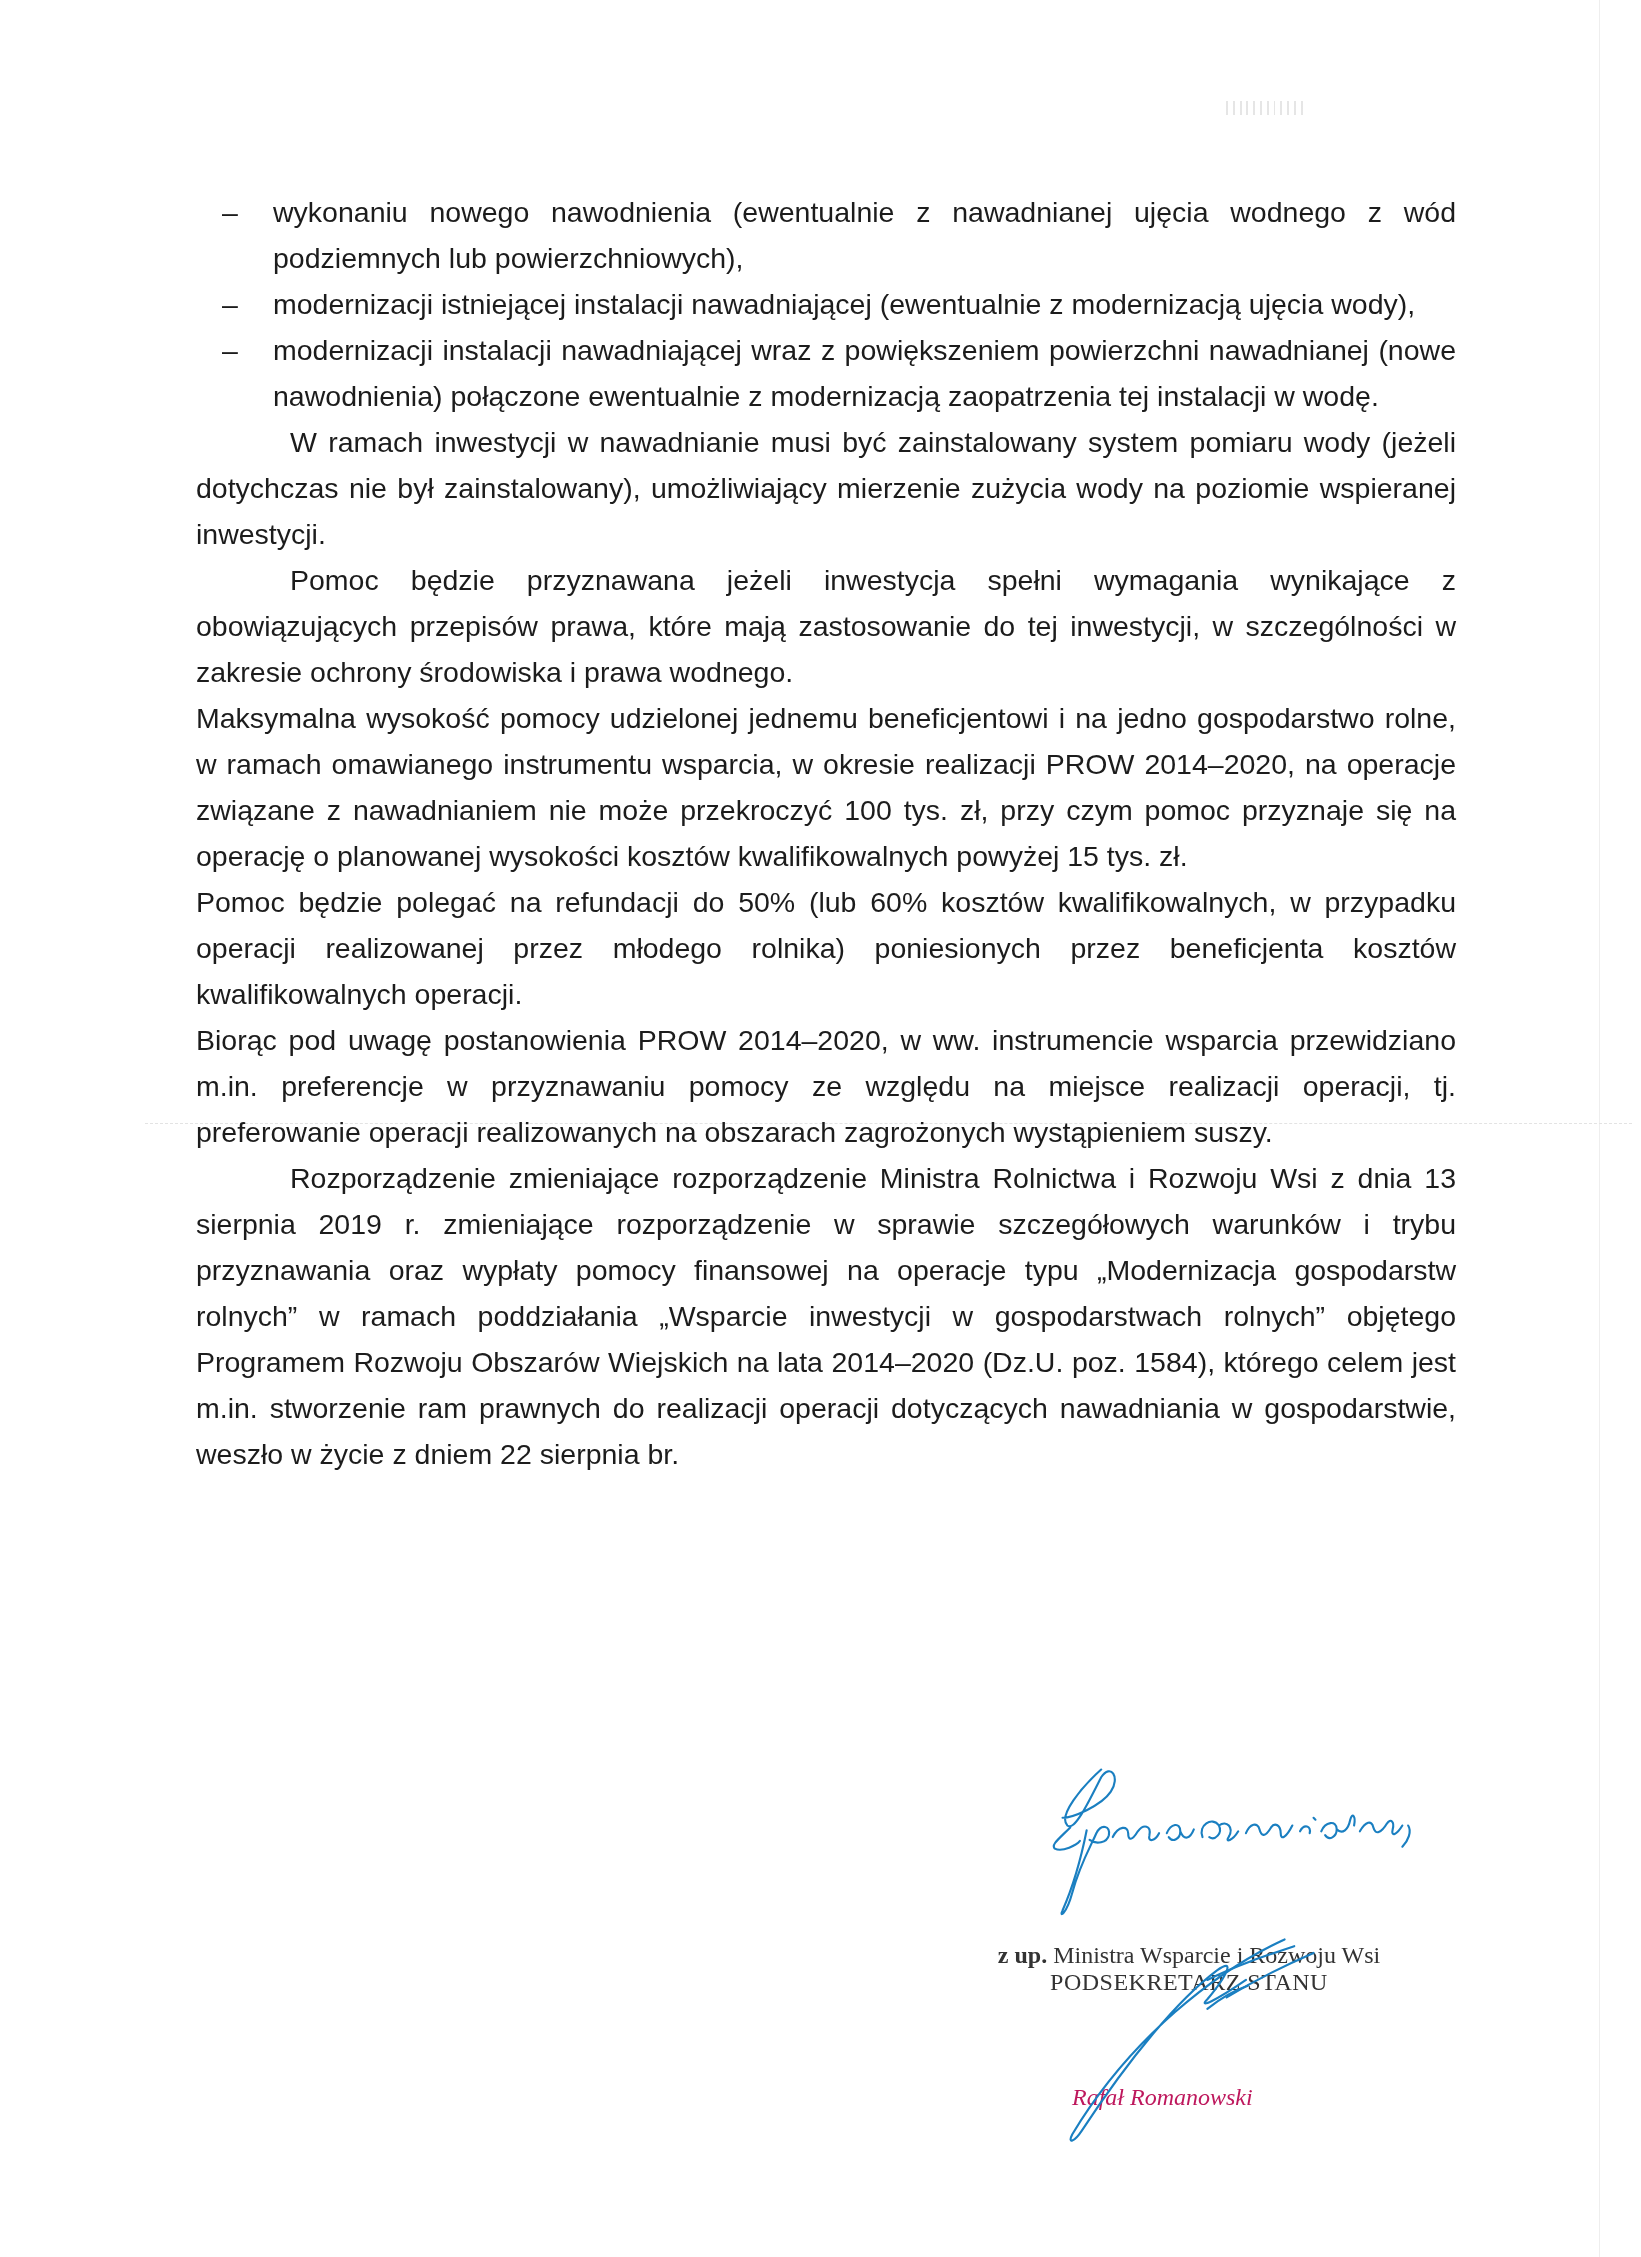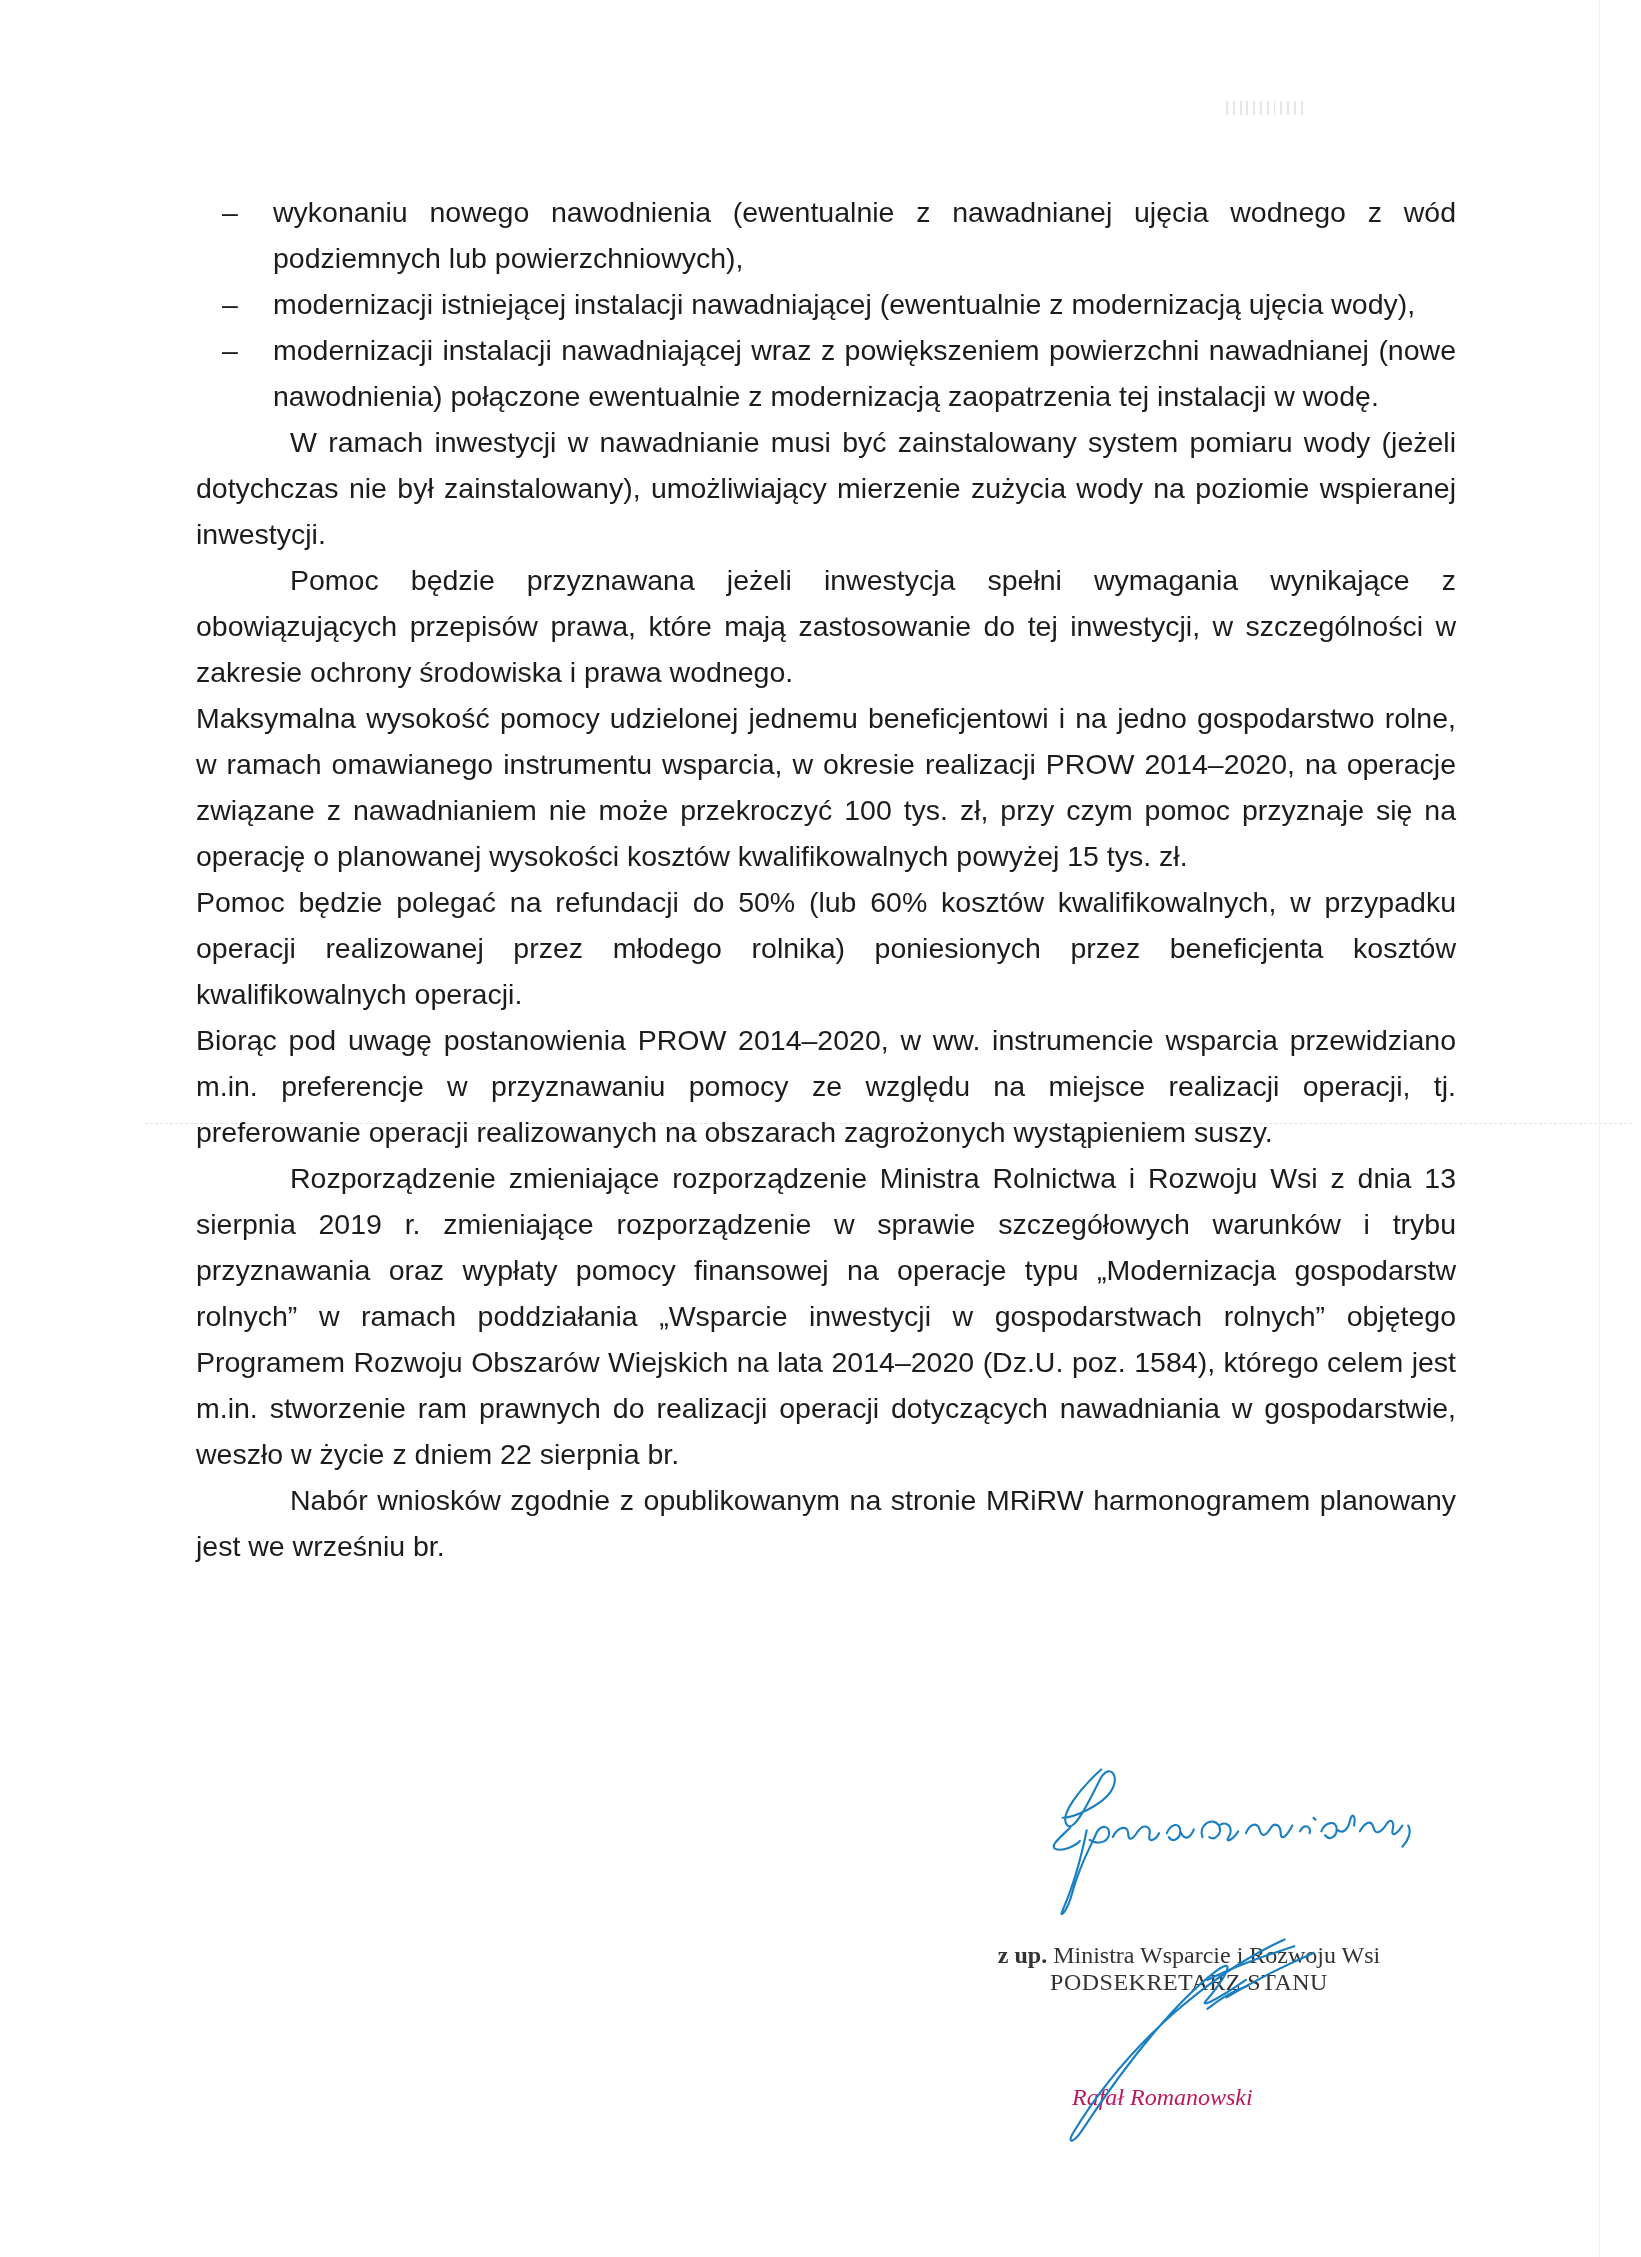--- a/index.html
+++ b/index.html
@@ -53,21 +53,20 @@
     <div class="bullet">
       <span class="dash">–</span>
       <span>modernizacji instalacji nawadniającej wraz z powiększeniem powierzchni nawadnianej (nowe nawodnienia) połączone ewentualnie z modernizacją zaopatrzenia tej instalacji w wodę.</span>
     </div>
     <p class="indent">W ramach inwestycji w nawadnianie musi być zainstalowany system pomiaru wody (jeżeli dotychczas nie był zainstalowany), umożliwiający mierzenie zużycia wody na poziomie wspieranej inwestycji.</p>
     <p class="indent">Pomoc będzie przyznawana jeżeli inwestycja spełni wymagania wynikające z obowiązujących przepisów prawa, które mają zastosowanie do tej inwestycji, w szczególności w zakresie ochrony środowiska i prawa wodnego.</p>
     <p>Maksymalna wysokość pomocy udzielonej jednemu beneficjentowi i na jedno gospodarstwo rolne, w ramach omawianego instrumentu wsparcia, w okresie realizacji PROW 2014–2020, na operacje związane z nawadnianiem nie może przekroczyć 100 tys. zł, przy czym pomoc przyznaje się na operację o planowanej wysokości kosztów kwalifikowalnych powyżej 15 tys. zł.</p>
     <p>Pomoc będzie polegać na refundacji do 50% (lub 60% kosztów kwalifikowalnych, w przypadku operacji realizowanej przez młodego rolnika) poniesionych przez beneficjenta kosztów kwalifikowalnych operacji.</p>
     <p>Biorąc pod uwagę postanowienia PROW 2014–2020, w ww. instrumencie wsparcia przewidziano m.in. preferencje w przyznawaniu pomocy ze względu na miejsce realizacji operacji, tj. preferowanie operacji realizowanych na obszarach zagrożonych wystąpieniem suszy.</p>
     <p class="indent">Rozporządzenie zmieniające rozporządzenie Ministra Rolnictwa i Rozwoju Wsi z dnia 13 sierpnia 2019 r. zmieniające rozporządzenie w sprawie szczegółowych warunków i trybu przyznawania oraz wypłaty pomocy finansowej na operacje typu „Modernizacja gospodarstw rolnych” w ramach poddziałania „Wsparcie inwestycji w gospodarstwach rolnych” objętego Programem Rozwoju Obszarów Wiejskich na lata 2014–2020 (Dz.U. poz. 1584), którego celem jest m.in. stworzenie ram prawnych do realizacji operacji dotyczących nawadniania w gospodarstwie, weszło w życie z dniem 22 sierpnia br.</p>
-    <p class="indent">Nabór wniosków zgodnie z opublikowanym na stronie MRiRW harmonogramem planowany jest we wrześniu br.</p>
   </div>
 
 
   <div class="sig-block">
     <div class="sig-line1">
       <span class="bold">z up.</span>
       <span>Ministra Wsparcie i Rozwoju Wsi</span>
     </div>
     <div class="sig-line2">PODSEKRETARZ STANU</div>
   </div>

